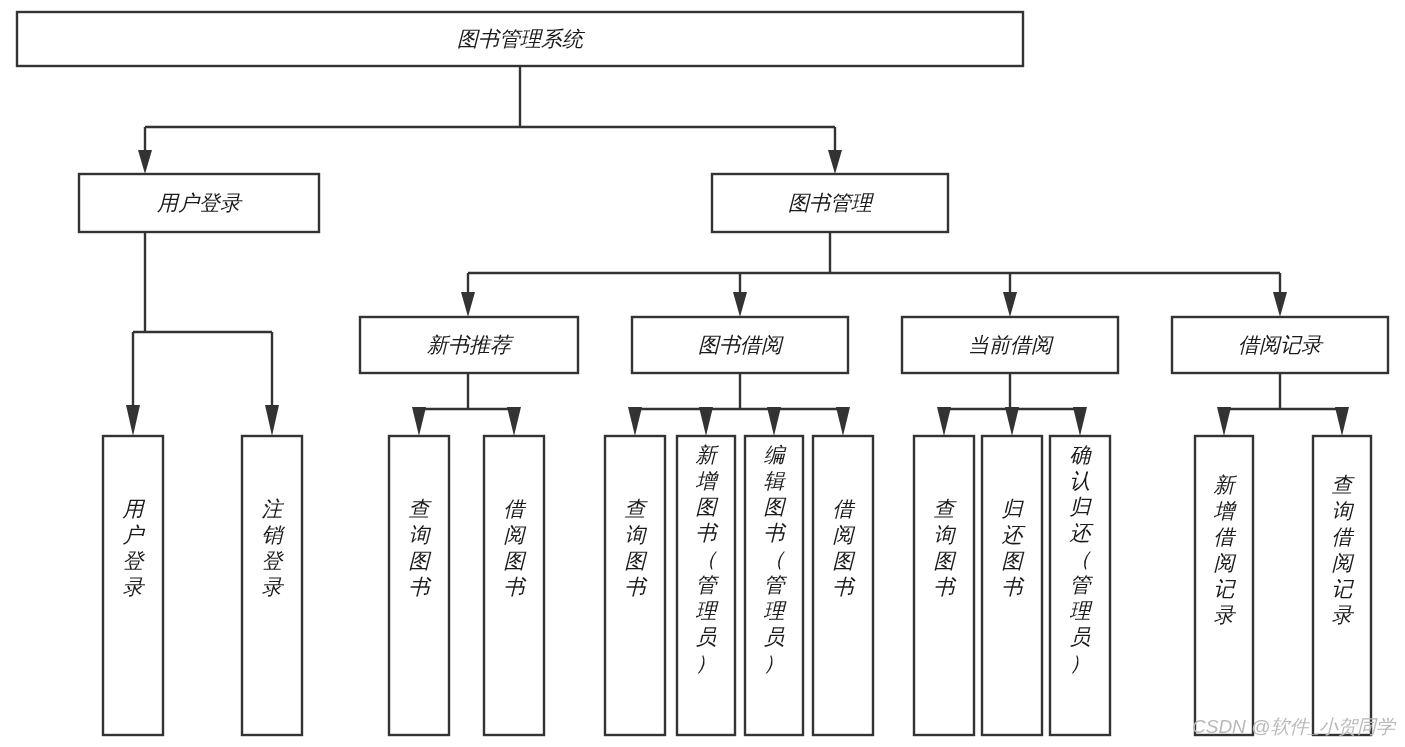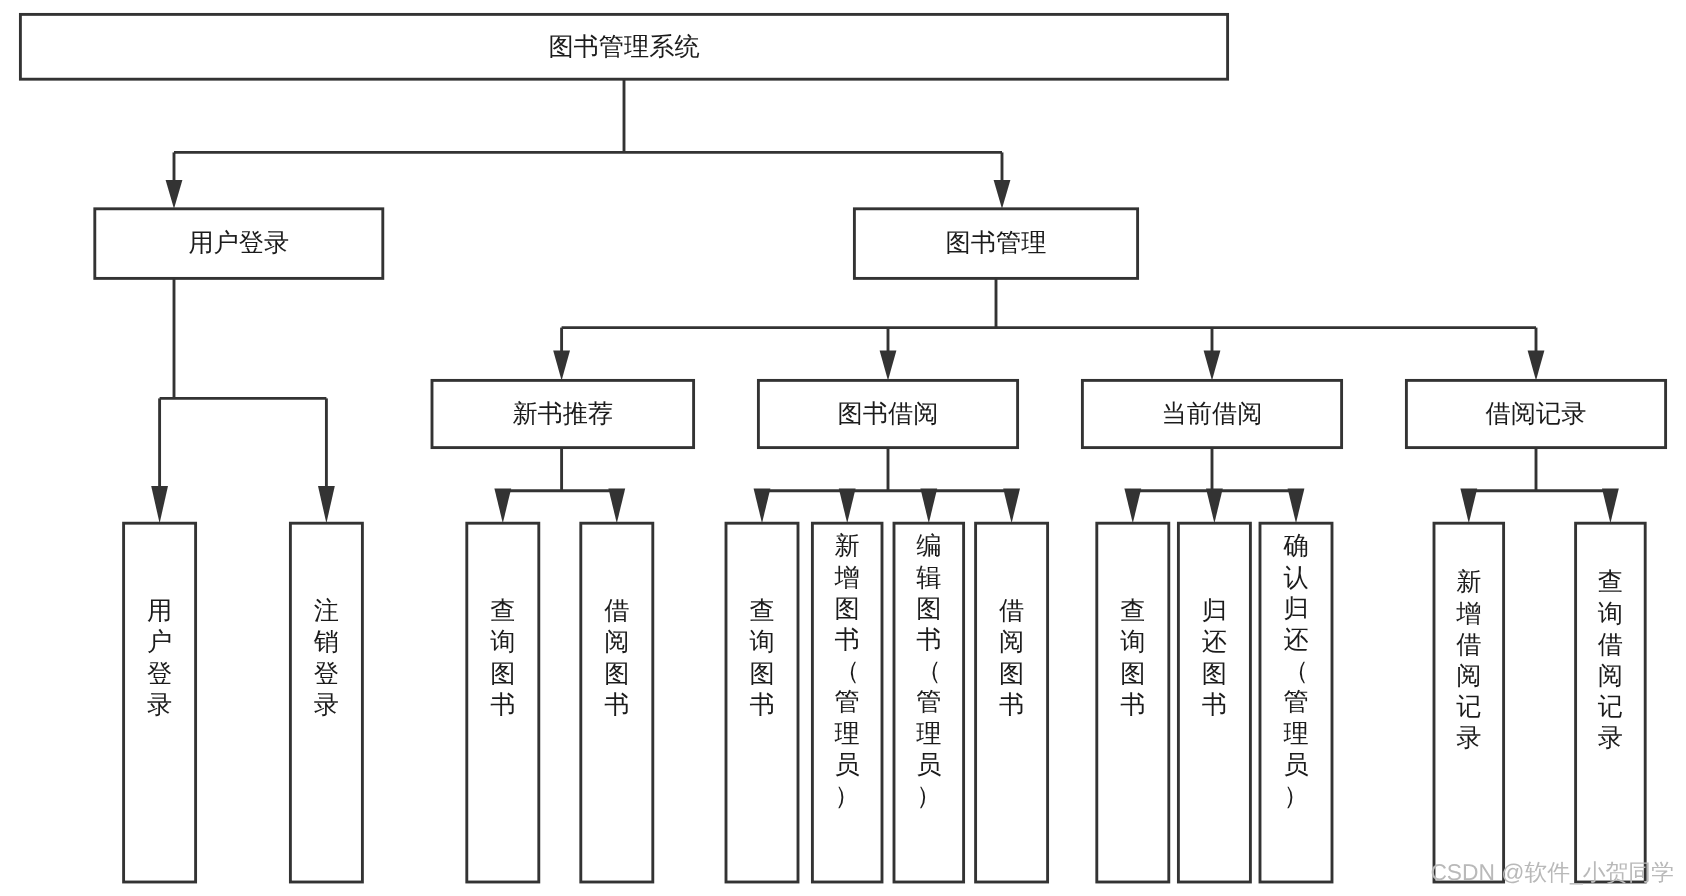--- a/index.html
+++ b/index.html
@@ -13,20 +13,21 @@
     font-family: "Liberation Sans", "DejaVu Sans", sans-serif;
     position: relative;
     overflow: hidden;
   }
   #diagram-root {
     position: absolute;
     left: 0;
     top: 0;
     width: 1405px;
     height: 747px;
+    font-style: italic;
   }
   svg.flow {
     display: block;
     width: 1405px;
     height: 747px;
   }
   .node-box {
     fill: #ffffff;
     stroke: #333333;
     stroke-width: 2.4;

